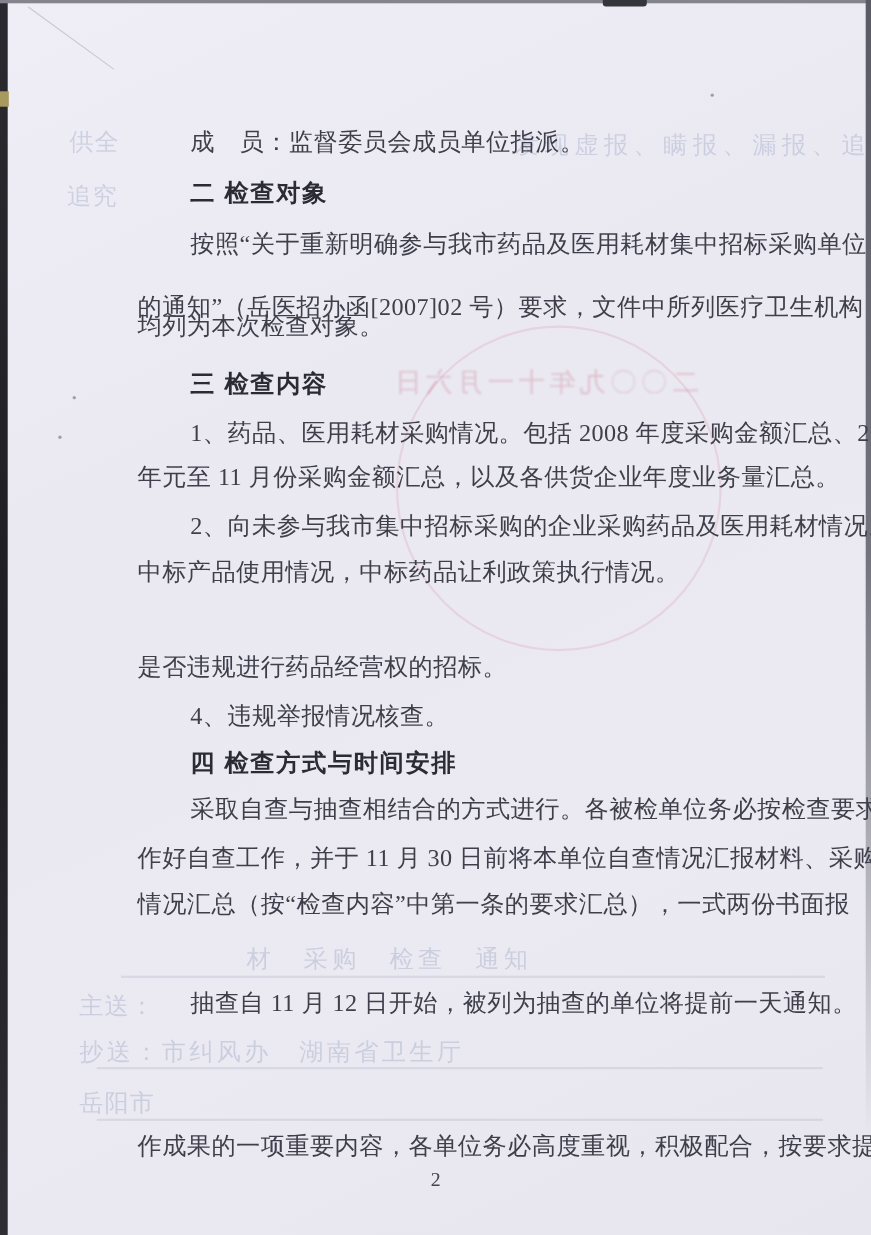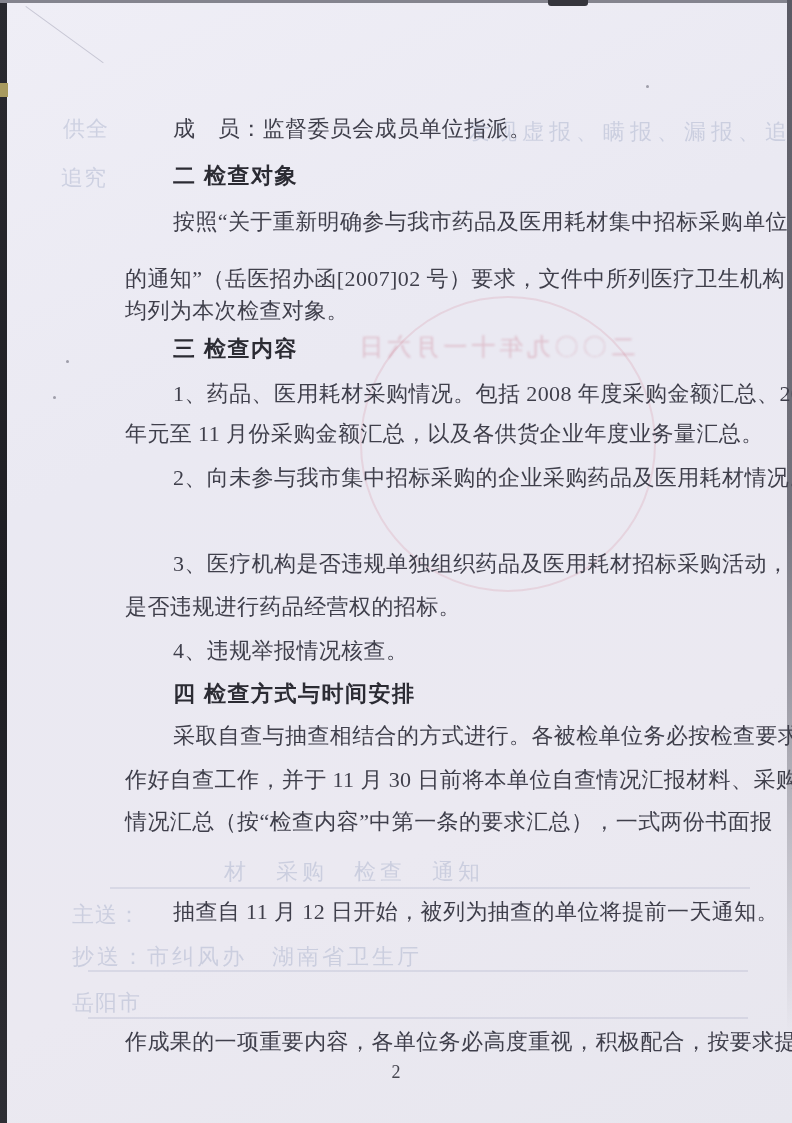--- a/index.html
+++ b/index.html
@@ -67,26 +67,26 @@
   <div class="bleed" style="left:72px;top:942px;letter-spacing:3px;">抄送：市纠风办　湖南省卫生厅</div>
   <div class="bleed" style="left:72px;top:988px;">岳阳市</div>
   <div class="bleed-rule" style="left:110px;top:887px;width:640px;"></div>
   <div class="bleed-rule" style="left:88px;top:970px;width:660px;"></div>
   <div class="bleed-rule" style="left:88px;top:1017px;width:660px;"></div>
 
   <div class="line indent heading" style="top:161px;">二 检查对象</div>
   <div class="line indent" style="top:114px;">成　员：监督委员会成员单位指派。</div>
   <div class="line indent" style="top:207px;">按照“关于重新明确参与我市药品及医用耗材集中招标采购单位</div>
   <div class="line" style="top:264px;">的通知”（岳医招办函[2007]02 号）要求，文件中所列医疗卫生机构</div>
-  <div class="line" style="top:296px;">均列为本次检查对象。</div>
+  <div class="line" style="top:282px;">均列为本次检查对象。</div>
   <div class="line indent heading" style="top:334px;">三 检查内容</div>
   <div class="line indent" style="top:379px;">1、药品、医用耗材采购情况。包括 2008 年度采购金额汇总、2009</div>
   <div class="line" style="top:419px;">年元至 11 月份采购金额汇总，以及各供货企业年度业务量汇总。</div>
   <div class="line indent" style="top:463px;">2、向未参与我市集中招标采购的企业采购药品及医用耗材情况。</div>
-  <div class="line indent" style="top:549px;">3、医疗机构是否违规单独组织药品及医用耗材招标采购活动，</div>
+  <div class="line" style="top:505px;">中标产品使用情况，中标药品让利政策执行情况。</div>
   <div class="line" style="top:592px;">是否违规进行药品经营权的招标。</div>
   <div class="line indent" style="top:636px;">4、违规举报情况核查。</div>
   <div class="line indent heading" style="top:679px;">四 检查方式与时间安排</div>
   <div class="line indent" style="top:721px;">采取自查与抽查相结合的方式进行。各被检单位务必按检查要求</div>
   <div class="line" style="top:765px;">作好自查工作，并于 11 月 30 日前将本单位自查情况汇报材料、采购</div>
   <div class="line" style="top:807px;">情况汇总（按“检查内容”中第一条的要求汇总），一式两份书面报</div>
   <div class="line indent" style="top:897px;">抽查自 11 月 12 日开始，被列为抽查的单位将提前一天通知。</div>
   <div class="line" style="top:1027px;">作成果的一项重要内容，各单位务必高度重视，积极配合，按要求提</div>
 
   <div class="pagenum">2</div>

